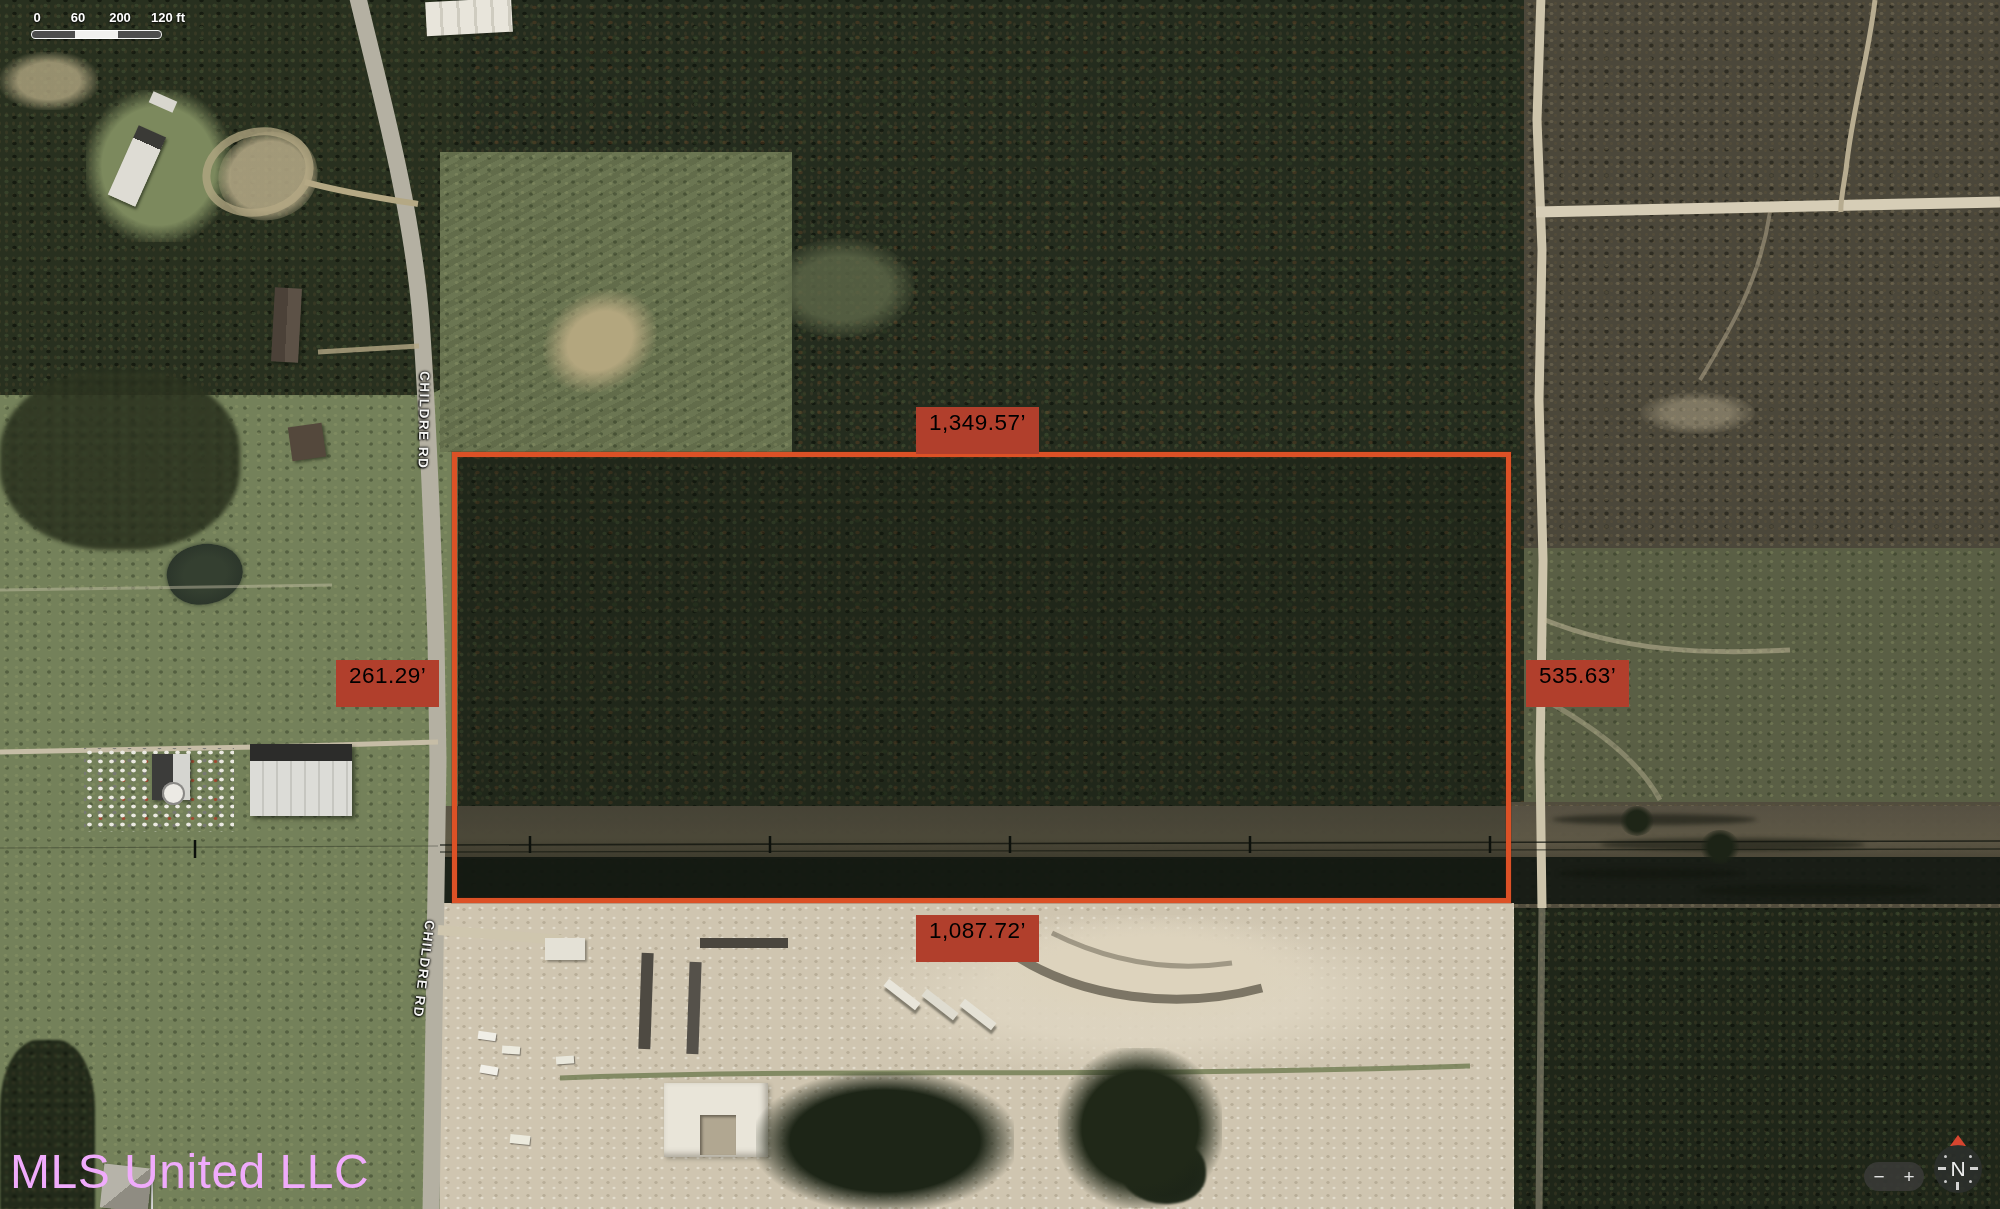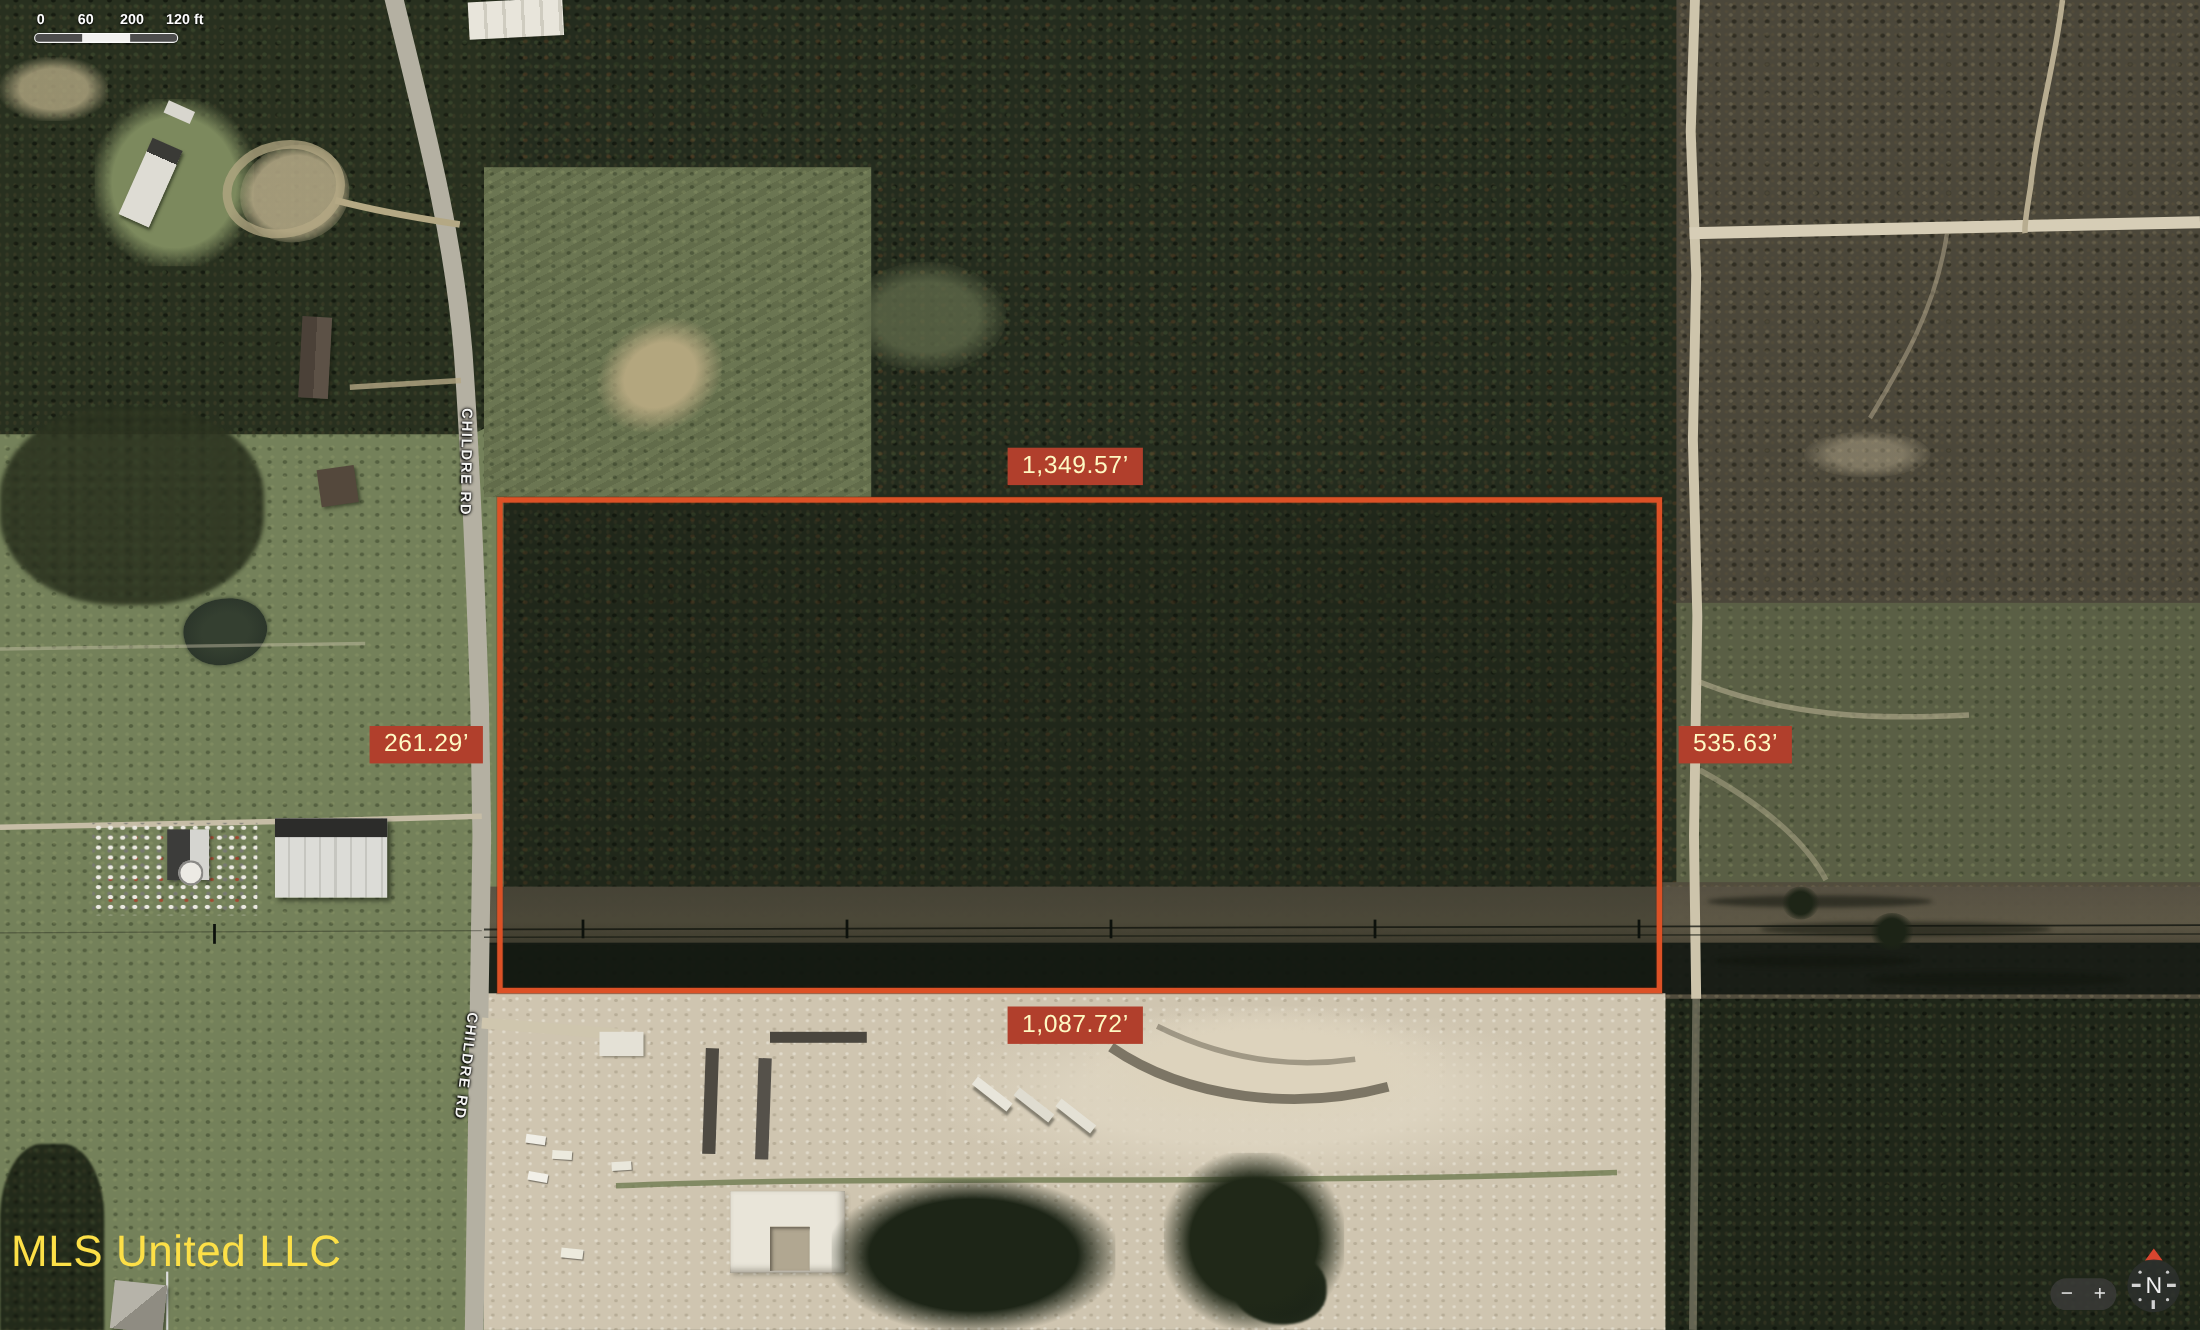--- a/index.html
+++ b/index.html
@@ -39,23 +39,23 @@
     background-image: radial-gradient(rgba(150,84,42,.3) 1.6px, transparent 2.8px),
                       radial-gradient(rgba(60,78,44,.35) 2px, transparent 3.4px);
     background-size: 19px 15px, 27px 21px;
     background-position: 0 0, 9px 6px;
   }
 
   
   .dim-label {
     position:absolute;
     background:#b13f2c;
-    color:#fef9c3;
+    color:#000000;
     font-size:22.5px;
-    padding:3px 13px 5px 13px;
+    padding:3px 13px 18px 13px;
     letter-spacing:.5px;
     white-space:nowrap;
   }
   #parcel-outline {
     position:absolute; left:452px; top:452px; width:1059px; height:451px;
     border:5px solid #dc5126;
     box-shadow:0 0 0 1px rgba(110,30,8,.25), inset 0 0 0 1px rgba(110,30,8,.2);
   }
   .road-label {
     position:absolute; width:96px; text-align:center;
@@ -74,22 +74,22 @@
   }
   #scale-track {
     position:absolute; left:17px; top:20px; width:131px; height:9px;
     border:1.5px solid rgba(255,255,255,.95); border-radius:6px;
     background:linear-gradient(90deg,#4d4d4d 0 33.3%, #f1f1ef 33.3% 66.6%, #4d4d4d 66.6% 100%);
     box-shadow:0 1px 2px rgba(0,0,0,.4);
   }
 
   
   #watermark {
-    position:absolute; left:10px; top:1116px;
-    color:#fde047; font-size:40px; font-weight:400; letter-spacing:.5px;
+    position:absolute; left:10px; top:1144px;
+    color:#f0abfc; font-size:48px; font-weight:400; letter-spacing:.5px;
   }
 
   
   #zoom-pill {
     position:absolute; left:1864px; top:1162px; width:60px; height:29px;
     background:rgba(56,58,54,.9); border-radius:15px;
     display:flex; align-items:center; justify-content:space-around;
     color:#e3e3e3; font-size:19px;
   }
   #zoom-pill span { cursor:pointer; line-height:1; }

